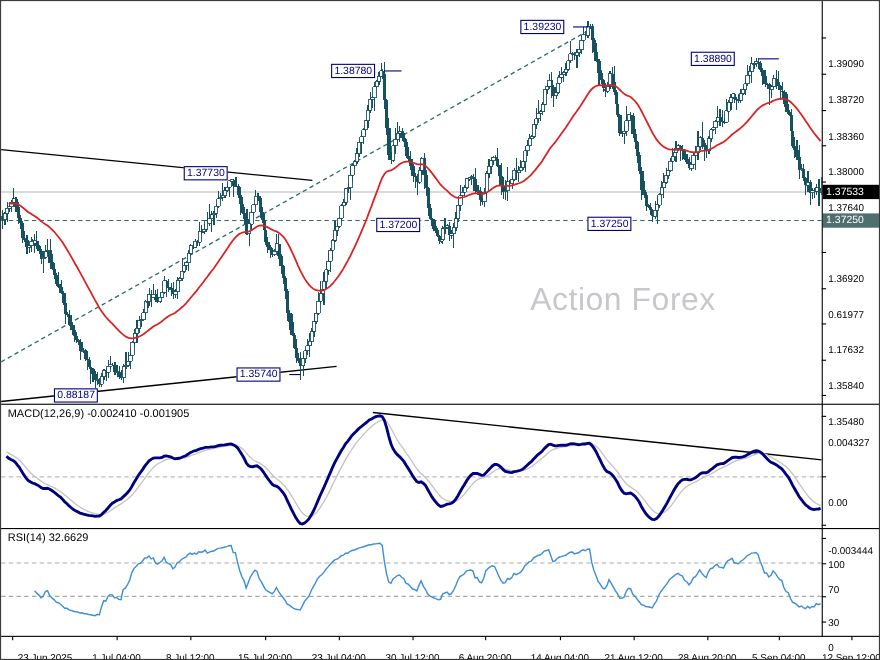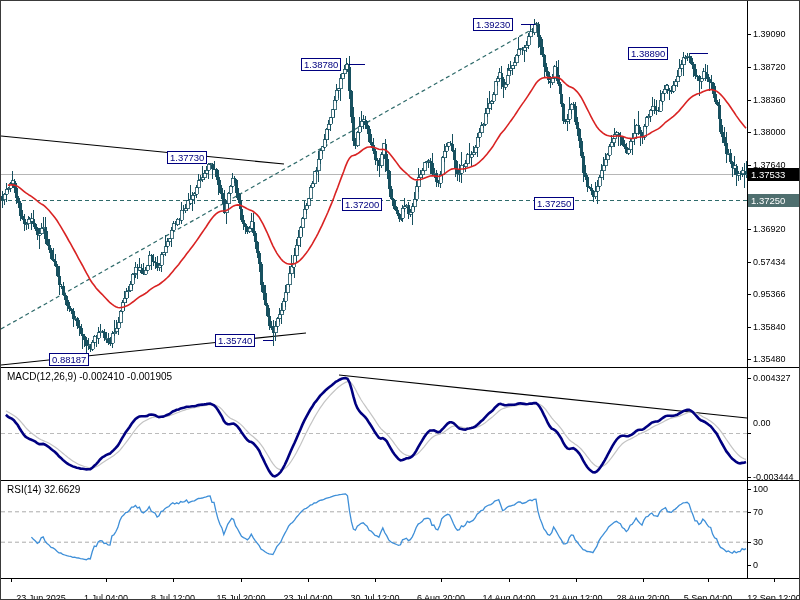--- a/index.html
+++ b/index.html
@@ -4,36 +4,37 @@
 <style>
   html,body{margin:0;padding:0;background:#e8e8e8;}
   .screen{position:relative;width:800px;height:600px;background:#ffffff;border:1px solid #3a3a3a;
           box-sizing:border-box;font-family:"Liberation Sans",sans-serif;overflow:hidden;}
   svg.panel{position:absolute;left:0;z-index:1;}
   .header{position:absolute;left:6px;top:3px;font-size:11px;color:#000;z-index:7;white-space:nowrap;}
   .header .tri{font-size:8px;vertical-align:1px;margin-right:4px;}
   .watermark{position:absolute;left:481px;top:256px;font-size:29px;color:#c8c8cc;z-index:0;
              letter-spacing:0.5px;white-space:nowrap;}
   .panel-label{position:absolute;left:6px;font-size:10px;color:#000;z-index:7;white-space:nowrap;}
-  .axis-label{position:absolute;left:752px;font-size:9px;color:#000;line-height:12px;z-index:4;white-space:nowrap;}
+  .axis-label{position:absolute;left:752px;font-size:9px;color:#000;line-height:12px;z-index:4;white-space:nowrap;margin-top:24px;}
   .time-label{position:absolute;top:592px;width:64px;text-align:center;font-size:9px;color:#000;z-index:4;white-space:nowrap;}
   .tag{position:absolute;left:747px;width:53px;font-size:9.5px;color:#fff;line-height:13px;height:13px;
        padding-left:3px;box-sizing:border-box;z-index:5;}
   .ann-box{position:absolute;font-size:9.5px;color:#00007f;background:#fff;border:1px solid #00007f;
            line-height:11px;height:13px;box-sizing:border-box;padding:0 2px;z-index:5;white-space:nowrap;}
   .conn{position:absolute;height:1px;background:#00007f;z-index:5;}
   .sep{position:absolute;background:#000;z-index:6;}
   .tick-h{position:absolute;left:746px;width:4px;height:1px;background:#000;z-index:6;}
   .tick-v{position:absolute;top:578px;width:1px;height:3px;background:#000;z-index:6;}
 </style>
 </head>
 <body>
 
 <div class="screen">
 
+  <div class="watermark">Action Forex</div>
 
   <svg id="main-svg" class="panel" style="top:0" width="746" height="366">
       <line x1="0" y1="199.5" x2="746" y2="199.5" stroke="#2E6A6A" stroke-width="1" stroke-dasharray="4 3"></line>
       <line x1="0" y1="173.5" x2="746" y2="173.5" stroke="#B6B6B6" stroke-width="1" stroke-dasharray="none"></line>
       <line x1="0" y1="135" x2="283" y2="163" stroke="#000000" stroke-width="1.2" stroke-dasharray="none"></line>
       <line x1="0" y1="364" x2="305" y2="332" stroke="#000000" stroke-width="1.2" stroke-dasharray="none"></line>
       <line x1="0" y1="328" x2="537" y2="25" stroke="#2E6A6A" stroke-width="1.2" stroke-dasharray="4 3"></line>
       <path d="M1.5 189.5L1.5 206.8M3.5 191.6L3.5 203.5M5.5 182.2L5.5 200.6M7.5 185.5L7.5 191.3M9.5 180.9L9.5 191.4M11.5 170.0L11.5 186.6M13.5 178.3L13.5 192.1M15.5 182.4L15.5 202.7M17.5 194.5L17.5 207.0M19.5 199.7L19.5 219.8M21.5 208.9L21.5 219.2M23.5 212.5L23.5 230.2M25.5 221.4L25.5 228.6M27.5 214.8L27.5 227.7M28.5 216.1L28.5 222.1M30.5 211.9L30.5 228.7M32.5 209.2L32.5 225.7M34.5 221.9L34.5 230.1M36.5 225.7L36.5 239.3M38.5 226.9L38.5 247.5M40.5 221.6L40.5 234.3M42.5 216.1L42.5 229.7M44.5 216.3L44.5 243.1M46.5 229.6L46.5 244.8M48.5 238.2L48.5 252.3M50.5 247.4L50.5 259.4M52.5 246.5L52.5 260.7M54.5 253.1L54.5 266.3M56.5 263.4L56.5 276.4M58.5 265.0L58.5 293.8M60.5 282.9L60.5 287.6M62.5 281.1L62.5 295.1M64.5 291.6L64.5 303.9M66.5 294.6L66.5 309.6M68.5 301.2L68.5 311.2M70.5 306.8L70.5 313.0M72.5 307.0L72.5 326.1M74.5 315.4L74.5 319.5M76.5 316.0L76.5 327.5M78.5 318.5L78.5 335.1M80.5 323.2L80.5 333.9M81.5 331.6L81.5 347.7M83.5 333.1L83.5 346.0M85.5 336.4L85.5 351.8M87.5 337.4L87.5 348.7M89.5 342.6L89.5 350.5M91.5 338.5L91.5 350.4M93.5 334.3L93.5 344.7M95.5 333.8L95.5 345.6M97.5 326.0L97.5 342.5M99.5 322.7L99.5 334.9M101.5 329.1L101.5 331.7M103.5 328.0L103.5 339.7M105.5 330.9L105.5 342.0M107.5 331.7L107.5 343.5M109.5 335.7L109.5 344.5M111.5 329.9L111.5 347.1M113.5 319.2L113.5 334.9M115.5 319.3L115.5 332.4M117.5 316.2L117.5 334.2M119.5 309.2L119.5 322.7M121.5 298.5L121.5 312.5M123.5 289.7L123.5 310.4M125.5 286.5L125.5 301.8M127.5 285.1L127.5 296.5M129.5 279.5L129.5 290.8M131.5 271.6L131.5 287.7M133.5 272.0L133.5 279.1M134.5 260.9L134.5 276.9M136.5 262.5L136.5 278.2M138.5 257.0L138.5 270.3M140.5 263.0L140.5 273.1M142.5 262.0L142.5 274.1M144.5 265.7L144.5 274.0M146.5 263.6L146.5 270.2M148.5 250.3L148.5 266.1M150.5 253.3L150.5 269.0M152.5 253.0L152.5 264.7M154.5 256.3L154.5 267.8M156.5 255.4L156.5 270.4M158.5 262.0L158.5 269.6M160.5 250.7L160.5 270.7M162.5 250.9L162.5 256.3M164.5 233.7L164.5 254.7M166.5 237.0L166.5 246.8M168.5 236.7L168.5 244.2M170.5 226.4L170.5 245.6M172.5 220.4L172.5 231.2M174.5 220.1L174.5 225.3M176.5 216.7L176.5 224.8M178.5 217.1L178.5 222.6M180.5 201.1L180.5 222.9M182.5 203.5L182.5 212.7M184.5 202.8L184.5 211.6M186.5 198.7L186.5 209.6M187.5 191.8L187.5 208.3M189.5 184.1L189.5 204.3M191.5 190.9L191.5 210.0M193.5 190.5L193.5 203.1M195.5 184.3L195.5 197.2M197.5 172.7L197.5 188.0M199.5 174.0L199.5 181.1M201.5 165.3L201.5 181.3M203.5 169.1L203.5 178.9M205.5 165.1L205.5 173.3M207.5 162.4L207.5 178.3M209.5 161.6L209.5 164.4M211.5 161.6L211.5 178.4M213.5 160.3L213.5 169.0M215.5 166.5L215.5 178.7M217.5 169.3L217.5 194.4M219.5 178.5L219.5 193.2M221.5 186.8L221.5 203.0M223.5 189.1L223.5 212.6M225.5 199.6L225.5 223.0M227.5 190.5L227.5 207.9M229.5 184.1L229.5 194.6M231.5 171.7L231.5 187.3M233.5 174.7L233.5 181.8M235.5 177.5L235.5 197.0M237.5 187.3L237.5 201.5M239.5 193.3L239.5 215.3M240.5 206.9L240.5 221.4M242.5 214.1L242.5 229.4M244.5 222.1L244.5 233.3M246.5 224.9L246.5 232.8M248.5 225.2L248.5 231.9M250.5 211.9L250.5 228.5M252.5 211.8L252.5 234.5M254.5 230.3L254.5 248.3M256.5 239.7L256.5 256.8M258.5 249.7L258.5 271.2M260.5 261.3L260.5 290.8M262.5 281.2L262.5 298.8M264.5 284.4L264.5 304.7M266.5 301.6L266.5 316.1M268.5 307.4L268.5 328.7M270.5 319.8L270.5 329.2M272.5 318.9L272.5 344.8M274.5 319.7L274.5 340.4M276.5 316.3L276.5 328.8M278.5 307.3L278.5 321.4M280.5 301.7L280.5 323.3M282.5 297.2L282.5 312.4M284.5 283.7L284.5 305.5M286.5 282.9L286.5 293.9M288.5 264.6L288.5 285.6M290.5 254.3L290.5 275.0M292.5 257.6L292.5 266.9M293.5 246.5L293.5 276.6M295.5 237.5L295.5 261.5M297.5 229.1L297.5 248.9M299.5 224.9L299.5 246.0M301.5 215.9L301.5 234.7M303.5 200.3L303.5 218.7M305.5 202.1L305.5 213.4M307.5 196.6L307.5 206.6M309.5 184.4L309.5 199.0M311.5 180.3L311.5 187.1M313.5 169.5L313.5 185.6M315.5 165.8L315.5 174.3M317.5 149.7L317.5 181.2M319.5 147.7L319.5 163.4M321.5 144.8L321.5 152.5M323.5 133.4L323.5 148.1M325.5 127.2L325.5 141.8M327.5 118.7L327.5 139.2M329.5 115.8L329.5 130.1M331.5 107.7L331.5 121.6M333.5 94.8L333.5 115.8M335.5 82.6L335.5 101.8M337.5 86.5L337.5 97.1M339.5 73.3L339.5 99.8M341.5 71.6L341.5 78.9M343.5 64.4L343.5 76.1M345.5 56.5L345.5 69.3M346.5 62.0L346.5 70.8M348.5 55.3L348.5 97.9M350.5 88.7L350.5 121.6M352.5 106.3L352.5 144.5M354.5 137.3L354.5 148.2M356.5 130.3L356.5 146.4M358.5 115.7L358.5 138.6M360.5 109.9L360.5 131.1M362.5 113.5L362.5 128.4M364.5 115.0L364.5 127.5M366.5 119.9L366.5 132.5M368.5 125.1L368.5 142.3M370.5 132.5L370.5 146.7M372.5 136.7L372.5 153.1M374.5 148.0L374.5 164.4M376.5 156.6L376.5 169.6M378.5 157.3L378.5 176.1M380.5 151.1L380.5 166.7M382.5 141.7L382.5 158.0M384.5 137.9L384.5 171.1M386.5 153.2L386.5 177.5M388.5 169.0L388.5 195.6M390.5 184.8L390.5 198.9M392.5 196.8L392.5 207.5M394.5 198.7L394.5 210.4M396.5 206.3L396.5 214.6M398.5 212.2L398.5 221.0M400.5 213.5L400.5 220.0M401.5 204.0L401.5 220.8M403.5 196.8L403.5 211.3M405.5 202.7L405.5 206.9M407.5 200.5L407.5 218.2M409.5 208.2L409.5 216.0M411.5 202.1L411.5 224.2M413.5 191.4L413.5 209.1M415.5 180.3L415.5 200.7M417.5 167.3L417.5 190.6M419.5 169.4L419.5 180.4M421.5 167.4L421.5 177.0M423.5 160.6L423.5 170.6M425.5 159.6L425.5 163.1M427.5 157.9L427.5 167.4M429.5 157.4L429.5 172.9M431.5 152.0L431.5 174.3M433.5 167.0L433.5 176.7M435.5 169.0L435.5 186.0M437.5 178.9L437.5 185.5M439.5 170.1L439.5 186.8M441.5 154.9L441.5 179.1M443.5 143.4L443.5 161.1M445.5 142.0L445.5 156.8M447.5 140.7L447.5 149.0M449.5 140.3L449.5 144.4M451.5 133.2L451.5 151.0M453.5 148.9L453.5 160.7M454.5 147.0L454.5 176.3M456.5 159.9L456.5 179.7M458.5 162.8L458.5 181.2M460.5 150.5L460.5 181.9M462.5 163.0L462.5 168.8M464.5 159.4L464.5 171.0M466.5 152.1L466.5 163.5M468.5 142.3L468.5 162.3M470.5 149.6L470.5 164.8M472.5 144.8L472.5 156.2M474.5 144.4L474.5 153.3M476.5 131.6L476.5 155.8M478.5 126.7L478.5 141.1M480.5 120.8L480.5 133.2M482.5 121.8L482.5 126.5M484.5 107.1L484.5 124.6M486.5 97.3L486.5 116.1M488.5 90.2L488.5 110.7M490.5 98.8L490.5 108.6M492.5 91.4L492.5 103.3M494.5 79.5L494.5 94.7M496.5 75.4L496.5 84.6M498.5 66.7L498.5 80.2M500.5 64.8L500.5 87.7M502.5 76.2L502.5 96.6M504.5 81.1L504.5 89.2M506.5 67.0L506.5 84.9M507.5 63.3L507.5 78.1M509.5 60.0L509.5 73.4M511.5 63.7L511.5 73.9M513.5 56.0L513.5 67.8M515.5 53.4L515.5 63.1M517.5 36.0L517.5 56.5M519.5 46.5L519.5 49.5M521.5 45.9L521.5 53.8M523.5 43.6L523.5 61.0M525.5 40.4L525.5 50.9M527.5 32.0L527.5 48.3M529.5 23.6L529.5 36.9M531.5 27.3L531.5 32.5M533.5 18.0L533.5 33.6M535.5 20.5L535.5 25.2M537.5 21.0L537.5 46.8M539.5 33.5L539.5 54.4M541.5 38.2L541.5 55.7M543.5 52.7L543.5 76.6M545.5 62.2L545.5 75.0M547.5 70.4L547.5 83.0M549.5 74.7L549.5 87.3M551.5 73.2L551.5 83.9M553.5 63.8L553.5 80.3M555.5 60.0L555.5 79.6M557.5 59.4L557.5 85.4M559.5 80.5L559.5 95.0M560.5 85.1L560.5 105.6M562.5 102.3L562.5 123.0M564.5 118.1L564.5 123.4M566.5 113.0L566.5 129.5M568.5 95.8L568.5 122.8M570.5 102.2L570.5 113.3M572.5 100.9L572.5 106.9M574.5 101.4L574.5 124.3M576.5 116.2L576.5 134.8M578.5 126.8L578.5 147.3M580.5 137.0L580.5 156.8M582.5 151.2L582.5 180.9M584.5 163.5L584.5 179.3M586.5 173.8L586.5 190.8M588.5 184.6L588.5 188.2M590.5 183.1L590.5 194.0M592.5 188.6L592.5 200.7M594.5 181.4L594.5 197.8M596.5 178.5L596.5 202.5M598.5 174.4L598.5 188.1M600.5 163.3L600.5 177.1M602.5 156.1L602.5 179.1M604.5 151.7L604.5 166.6M606.5 151.6L606.5 161.5M608.5 142.5L608.5 155.5M610.5 133.9L610.5 146.8M612.5 133.8L612.5 144.1M613.5 127.3L613.5 146.0M615.5 130.3L615.5 136.4M617.5 130.6L617.5 145.3M619.5 131.0L619.5 144.5M621.5 134.9L621.5 144.8M623.5 139.0L623.5 147.9M625.5 141.8L625.5 153.4M627.5 146.7L627.5 154.1M629.5 137.4L629.5 152.2M631.5 131.9L631.5 153.5M633.5 118.0L633.5 144.0M635.5 123.0L635.5 135.5M637.5 110.2L637.5 134.1M639.5 125.9L639.5 145.2M641.5 131.2L641.5 142.9M643.5 122.9L643.5 139.3M645.5 115.2L645.5 127.9M647.5 113.1L647.5 117.9M649.5 107.7L649.5 120.5M651.5 95.6L651.5 113.6M653.5 98.3L653.5 113.1M655.5 99.3L655.5 114.2M657.5 105.9L657.5 111.4M659.5 88.6L659.5 111.2M661.5 90.3L661.5 103.6M663.5 84.0L663.5 99.0M665.5 83.1L665.5 89.0M666.5 83.1L666.5 92.9M668.5 87.2L668.5 98.8M670.5 84.6L670.5 92.6M672.5 80.1L672.5 92.2M674.5 78.3L674.5 85.5M676.5 68.9L676.5 85.8M678.5 58.2L678.5 77.3M680.5 58.9L680.5 70.6M682.5 50.7L682.5 74.5M684.5 54.4L684.5 61.7M686.5 51.8L686.5 59.5M688.5 51.9L688.5 62.1M690.5 54.8L690.5 64.1M692.5 61.1L692.5 76.3M694.5 63.0L694.5 77.9M696.5 74.1L696.5 79.9M698.5 74.3L698.5 94.9M700.5 76.5L700.5 87.7M702.5 67.4L702.5 78.8M704.5 62.5L704.5 79.5M706.5 63.5L706.5 80.5M708.5 76.3L708.5 90.3M710.5 73.6L710.5 88.1M712.5 80.9L712.5 96.5M714.5 84.6L714.5 102.5M716.5 98.7L716.5 104.8M718.5 97.7L718.5 119.8M719.5 115.3L719.5 133.1M721.5 123.6L721.5 142.3M723.5 125.9L723.5 144.7M725.5 130.7L725.5 162.0M727.5 148.3L727.5 154.4M729.5 147.8L729.5 163.3M731.5 159.5L731.5 176.0M733.5 154.7L733.5 173.8M735.5 162.8L735.5 185.2M737.5 169.8L737.5 179.8M739.5 169.8L739.5 179.0M741.5 166.2L741.5 176.4M743.5 161.9L743.5 186.5M745.5 160.0L745.5 176.5" stroke="#17505F" stroke-width="1" fill="none" shape-rendering="crispEdges"></path>
       <path d="M0 195.0h3v3.6h-3ZM12 179.8h3v7.2h-3ZM14 187.0h3v10.2h-3ZM16 197.2h3v4.4h-3ZM18 201.6h3v13.6h-3ZM20 215.1h3v2.4h-3ZM22 217.5h3v5.7h-3ZM27 218.1h3v2.0h-3ZM31 217.9h3v5.0h-3ZM33 222.9h3v4.6h-3ZM35 227.4h3v7.0h-3ZM43 226.3h3v11.4h-3ZM45 237.6h3v5.9h-3ZM47 243.6h3v5.5h-3ZM49 249.1h3v8.4h-3ZM51 257.5h3v2.3h-3ZM53 259.8h3v5.6h-3ZM55 265.4h3v9.3h-3ZM57 274.7h3v9.7h-3ZM59 284.5h3v1.0h-3ZM61 285.2h3v8.9h-3ZM63 294.1h3v4.5h-3ZM65 298.7h3v5.9h-3ZM67 304.6h3v3.2h-3ZM69 307.8h3v2.4h-3ZM71 310.2h3v7.5h-3ZM75 317.4h3v8.0h-3ZM77 325.4h3v1.1h-3ZM79 326.5h3v6.0h-3ZM80 332.6h3v2.1h-3ZM82 334.7h3v4.5h-3ZM84 339.2h3v5.7h-3ZM88 343.8h3v4.6h-3ZM94 335.4h3v1.7h-3ZM100 330.4h3v1.0h-3ZM102 330.6h3v6.8h-3ZM106 337.0h3v4.7h-3ZM108 341.7h3v1.0h-3ZM135 266.3h3v2.9h-3ZM139 266.5h3v5.3h-3ZM141 271.9h3v1.2h-3ZM149 254.4h3v5.2h-3ZM151 259.7h3v1.3h-3ZM153 261.0h3v1.2h-3ZM155 262.2h3v4.5h-3ZM173 222.5h3v1.4h-3ZM177 218.2h3v1.0h-3ZM181 209.4h3v1.0h-3ZM186 199.6h3v2.8h-3ZM210 162.6h3v5.2h-3ZM212 167.8h3v1.0h-3ZM214 167.9h3v8.2h-3ZM216 176.1h3v8.2h-3ZM218 184.3h3v7.9h-3ZM220 192.2h3v5.9h-3ZM222 198.1h3v13.4h-3ZM232 177.2h3v1.9h-3ZM234 179.1h3v12.5h-3ZM236 191.6h3v7.1h-3ZM238 198.7h3v9.2h-3ZM239 207.9h3v10.8h-3ZM241 218.7h3v4.4h-3ZM243 223.1h3v3.1h-3ZM245 226.2h3v4.4h-3ZM251 220.7h3v11.1h-3ZM253 231.8h3v9.2h-3ZM255 241.1h3v10.4h-3ZM257 251.5h3v11.6h-3ZM259 263.1h3v20.7h-3ZM261 283.8h3v7.9h-3ZM263 291.7h3v11.8h-3ZM265 303.5h3v11.6h-3ZM267 315.1h3v9.6h-3ZM269 324.7h3v2.6h-3ZM271 327.3h3v4.2h-3ZM345 63.4h3v2.5h-3ZM347 66.0h3v24.2h-3ZM349 90.2h3v25.5h-3ZM351 115.7h3v24.6h-3ZM353 140.3h3v4.3h-3ZM363 118.5h3v5.5h-3ZM365 124.0h3v3.9h-3ZM367 127.8h3v13.0h-3ZM369 140.8h3v2.8h-3ZM371 143.6h3v6.4h-3ZM373 150.0h3v8.7h-3ZM375 158.7h3v1.6h-3ZM377 160.3h3v4.6h-3ZM383 142.7h3v15.7h-3ZM385 158.4h3v11.7h-3ZM387 170.0h3v18.1h-3ZM389 188.1h3v9.8h-3ZM391 197.9h3v6.8h-3ZM393 204.7h3v3.9h-3ZM395 208.5h3v4.9h-3ZM397 213.4h3v4.7h-3ZM406 204.1h3v8.9h-3ZM428 159.7h3v1.8h-3ZM430 161.5h3v11.5h-3ZM434 172.2h3v8.5h-3ZM436 180.7h3v1.7h-3ZM448 141.9h3v1.2h-3ZM450 143.2h3v6.8h-3ZM452 150.0h3v8.9h-3ZM453 158.9h3v9.0h-3ZM455 167.9h3v5.4h-3ZM461 164.1h3v1.7h-3ZM467 153.9h3v2.1h-3ZM499 71.8h3v6.2h-3ZM501 78.1h3v8.1h-3ZM520 47.5h3v1.7h-3ZM530 30.6h3v1.0h-3ZM536 22.8h3v12.9h-3ZM538 35.7h3v10.4h-3ZM540 46.1h3v8.3h-3ZM542 54.4h3v11.1h-3ZM544 65.5h3v5.8h-3ZM546 71.3h3v8.1h-3ZM548 79.5h3v2.4h-3ZM554 65.9h3v7.6h-3ZM556 73.5h3v9.5h-3ZM558 83.0h3v10.3h-3ZM559 93.3h3v10.1h-3ZM561 103.4h3v16.4h-3ZM563 119.8h3v1.0h-3ZM571 103.4h3v1.4h-3ZM573 104.7h3v15.8h-3ZM575 120.6h3v7.8h-3ZM577 128.4h3v12.0h-3ZM579 140.3h3v14.2h-3ZM581 154.5h3v17.2h-3ZM583 171.6h3v4.3h-3ZM585 176.0h3v9.9h-3ZM587 185.8h3v1.0h-3ZM589 186.8h3v3.5h-3ZM591 190.3h3v5.4h-3ZM616 131.6h3v2.9h-3ZM618 134.5h3v1.7h-3ZM620 136.2h3v7.3h-3ZM622 143.4h3v2.6h-3ZM624 146.0h3v5.9h-3ZM636 124.0h3v4.8h-3ZM638 128.8h3v4.1h-3ZM640 132.9h3v3.1h-3ZM652 105.4h3v3.7h-3ZM654 109.1h3v1.0h-3ZM656 109.4h3v1.0h-3ZM665 84.1h3v4.9h-3ZM667 89.0h3v1.0h-3ZM669 89.5h3v1.0h-3ZM687 55.1h3v1.5h-3ZM689 56.6h3v6.3h-3ZM691 62.9h3v5.0h-3ZM693 67.9h3v7.5h-3ZM695 75.4h3v1.0h-3ZM697 75.4h3v4.9h-3ZM703 70.8h3v2.4h-3ZM705 73.2h3v4.4h-3ZM707 77.6h3v3.6h-3ZM709 81.3h3v1.1h-3ZM711 82.3h3v10.9h-3ZM713 93.2h3v8.0h-3ZM715 101.2h3v2.3h-3ZM717 103.5h3v14.3h-3ZM718 117.8h3v13.5h-3ZM720 131.3h3v4.4h-3ZM722 135.7h3v6.3h-3ZM724 142.0h3v11.3h-3ZM728 152.3h3v8.6h-3ZM730 160.8h3v6.4h-3ZM734 164.7h3v9.4h-3ZM738 172.6h3v1.0h-3ZM742 169.5h3v4.4h-3Z" fill="#17505F" shape-rendering="crispEdges"></path>
       <path d="M2 193.1h3v5.5h-3ZM4 188.2h3v4.9h-3ZM6 187.1h3v1.2h-3ZM8 182.9h3v4.2h-3ZM10 179.8h3v3.1h-3ZM24 222.6h3v1.0h-3ZM26 218.1h3v4.5h-3ZM29 217.9h3v2.2h-3ZM37 232.8h3v1.6h-3ZM39 227.4h3v5.3h-3ZM41 226.3h3v1.2h-3ZM73 317.4h3v1.0h-3ZM86 343.8h3v1.1h-3ZM90 341.3h3v7.1h-3ZM92 335.4h3v5.9h-3ZM96 331.9h3v5.3h-3ZM98 330.4h3v1.5h-3ZM104 337.0h3v1.0h-3ZM110 332.6h3v9.7h-3ZM112 331.0h3v1.6h-3ZM114 327.4h3v3.5h-3ZM116 321.8h3v5.6h-3ZM118 310.3h3v11.5h-3ZM120 301.8h3v8.5h-3ZM122 297.2h3v4.6h-3ZM124 290.5h3v6.7h-3ZM126 289.5h3v1.0h-3ZM128 283.1h3v6.4h-3ZM130 273.0h3v10.1h-3ZM132 272.9h3v1.0h-3ZM133 266.3h3v6.6h-3ZM137 266.5h3v2.7h-3ZM143 269.2h3v3.9h-3ZM145 264.7h3v4.5h-3ZM147 254.4h3v10.2h-3ZM157 264.1h3v2.6h-3ZM159 253.7h3v10.4h-3ZM161 251.9h3v1.8h-3ZM163 245.5h3v6.4h-3ZM165 240.7h3v4.7h-3ZM167 237.8h3v2.9h-3ZM169 229.1h3v8.7h-3ZM171 222.5h3v6.7h-3ZM175 218.2h3v5.6h-3ZM179 209.4h3v9.8h-3ZM183 207.6h3v2.3h-3ZM185 199.6h3v8.0h-3ZM188 198.0h3v4.3h-3ZM190 194.1h3v3.9h-3ZM192 192.9h3v1.1h-3ZM194 186.6h3v6.4h-3ZM196 179.9h3v6.6h-3ZM198 178.5h3v1.4h-3ZM200 176.9h3v1.6h-3ZM202 172.4h3v4.5h-3ZM204 169.1h3v3.2h-3ZM206 163.3h3v5.8h-3ZM208 162.6h3v1.0h-3ZM224 202.6h3v8.9h-3ZM226 192.1h3v10.6h-3ZM228 185.0h3v7.0h-3ZM230 177.2h3v7.8h-3ZM247 227.3h3v3.2h-3ZM249 220.7h3v6.6h-3ZM273 325.2h3v6.3h-3ZM275 317.9h3v7.4h-3ZM277 313.5h3v4.4h-3ZM279 309.1h3v4.4h-3ZM281 300.1h3v9.0h-3ZM283 291.7h3v8.4h-3ZM285 283.9h3v7.8h-3ZM287 272.9h3v11.0h-3ZM289 265.9h3v7.0h-3ZM291 262.2h3v3.8h-3ZM292 254.7h3v7.5h-3ZM294 244.4h3v10.3h-3ZM296 236.4h3v8.1h-3ZM298 226.5h3v9.9h-3ZM300 217.5h3v9.0h-3ZM302 208.3h3v9.2h-3ZM304 204.5h3v3.8h-3ZM306 197.5h3v7.0h-3ZM308 186.0h3v11.5h-3ZM310 182.9h3v3.2h-3ZM312 170.6h3v12.2h-3ZM314 169.7h3v1.0h-3ZM316 158.3h3v11.4h-3ZM318 149.9h3v8.4h-3ZM320 145.9h3v4.0h-3ZM322 138.9h3v7.1h-3ZM324 128.3h3v10.5h-3ZM326 123.4h3v5.0h-3ZM328 116.9h3v6.5h-3ZM330 108.6h3v8.3h-3ZM332 99.1h3v9.5h-3ZM334 89.0h3v10.1h-3ZM336 87.7h3v1.3h-3ZM338 77.9h3v9.8h-3ZM340 72.8h3v5.1h-3ZM342 68.1h3v4.7h-3ZM344 63.4h3v4.7h-3ZM355 131.3h3v13.2h-3ZM357 125.7h3v5.6h-3ZM359 120.1h3v5.6h-3ZM361 118.5h3v1.6h-3ZM379 153.6h3v11.3h-3ZM381 142.7h3v11.0h-3ZM399 217.1h3v1.1h-3ZM400 207.1h3v10.0h-3ZM402 205.8h3v1.3h-3ZM404 204.1h3v1.8h-3ZM408 211.3h3v1.7h-3ZM410 205.9h3v5.4h-3ZM412 198.0h3v7.9h-3ZM414 185.8h3v12.2h-3ZM416 176.9h3v8.9h-3ZM418 173.6h3v3.3h-3ZM420 169.7h3v3.9h-3ZM422 161.7h3v7.9h-3ZM424 160.6h3v1.2h-3ZM426 159.7h3v1.0h-3ZM432 172.2h3v1.0h-3ZM438 173.6h3v8.8h-3ZM440 156.5h3v17.1h-3ZM442 150.3h3v6.3h-3ZM444 145.2h3v5.0h-3ZM446 141.9h3v3.3h-3ZM457 172.3h3v1.0h-3ZM459 164.1h3v8.1h-3ZM463 162.6h3v3.3h-3ZM465 153.9h3v8.7h-3ZM469 153.7h3v2.3h-3ZM471 151.6h3v2.1h-3ZM473 146.0h3v5.6h-3ZM475 136.0h3v10.0h-3ZM477 131.5h3v4.5h-3ZM479 124.9h3v6.7h-3ZM481 123.2h3v1.6h-3ZM483 112.6h3v10.6h-3ZM485 107.0h3v5.6h-3ZM487 102.1h3v4.9h-3ZM489 100.4h3v1.7h-3ZM491 93.7h3v6.7h-3ZM493 80.8h3v12.9h-3ZM495 77.6h3v3.2h-3ZM497 71.8h3v5.8h-3ZM503 83.2h3v2.9h-3ZM505 74.6h3v8.6h-3ZM506 69.1h3v5.5h-3ZM508 67.1h3v1.9h-3ZM510 64.6h3v2.5h-3ZM512 61.8h3v2.8h-3ZM514 54.4h3v7.4h-3ZM516 48.0h3v6.4h-3ZM518 47.5h3v1.0h-3ZM522 46.9h3v2.3h-3ZM524 44.4h3v2.5h-3ZM526 35.8h3v8.6h-3ZM528 30.6h3v5.2h-3ZM532 23.3h3v8.2h-3ZM534 22.8h3v1.0h-3ZM550 77.2h3v4.7h-3ZM552 65.9h3v11.3h-3ZM565 118.2h3v1.9h-3ZM567 108.7h3v9.5h-3ZM569 103.4h3v5.4h-3ZM593 190.2h3v5.4h-3ZM595 185.3h3v4.8h-3ZM597 176.0h3v9.4h-3ZM599 169.8h3v6.2h-3ZM601 164.7h3v5.1h-3ZM603 158.8h3v5.9h-3ZM605 153.9h3v4.8h-3ZM607 145.7h3v8.3h-3ZM609 141.6h3v4.0h-3ZM611 137.8h3v3.9h-3ZM612 133.7h3v4.1h-3ZM614 131.6h3v2.1h-3ZM626 148.5h3v3.5h-3ZM628 140.2h3v8.3h-3ZM630 137.9h3v2.3h-3ZM632 132.3h3v5.6h-3ZM634 124.0h3v8.3h-3ZM642 125.0h3v11.0h-3ZM644 116.9h3v8.1h-3ZM646 115.1h3v1.8h-3ZM648 109.4h3v5.7h-3ZM650 105.4h3v4.0h-3ZM658 99.9h3v10.2h-3ZM660 92.0h3v8.0h-3ZM662 88.0h3v4.0h-3ZM664 84.1h3v3.9h-3ZM671 84.0h3v6.0h-3ZM673 80.8h3v3.2h-3ZM675 75.0h3v5.8h-3ZM677 67.4h3v7.7h-3ZM679 63.8h3v3.6h-3ZM681 56.9h3v6.9h-3ZM683 56.4h3v1.0h-3ZM685 55.1h3v1.3h-3ZM699 77.8h3v2.6h-3ZM701 70.8h3v7.0h-3ZM726 152.3h3v1.0h-3ZM732 164.7h3v2.6h-3ZM736 172.6h3v1.5h-3ZM740 169.5h3v3.4h-3ZM744 172.8h3v1.1h-3Z" fill="#ffffff" stroke="#17505F" stroke-width="0.8" shape-rendering="crispEdges"></path>
@@ -67,31 +68,31 @@
       <div class="axis-label" style="top:60px">1.38720</div>
       <div class="tick-h" style="top:99px"></div>
       <div class="axis-label" style="top:93px">1.38360</div>
       <div class="tick-h" style="top:131px"></div>
       <div class="axis-label" style="top:125px">1.38000</div>
       <div class="tick-h" style="top:164px"></div>
       <div class="axis-label" style="top:158px">1.37640</div>
       <div class="tick-h" style="top:228px"></div>
       <div class="axis-label" style="top:222px">1.36920</div>
       <div class="tick-h" style="top:261px"></div>
-      <div class="axis-label" style="top:255px">0.57434</div>
+      <div class="axis-label" style="top:255px">0.61977</div>
       <div class="tick-h" style="top:293px"></div>
-      <div class="axis-label" style="top:287px">0.95366</div>
+      <div class="axis-label" style="top:287px">1.17632</div>
       <div class="tick-h" style="top:326px"></div>
       <div class="axis-label" style="top:320px">1.35840</div>
       <div class="tick-h" style="top:358px"></div>
       <div class="axis-label" style="top:352px">1.35480</div>
       <div class="tick-h" style="top:377px"></div>
       <div class="axis-label" style="top:371px">0.004327</div>
       <div class="tick-h" style="top:432px"></div>
-      <div class="axis-label" style="top:416px">0.00</div>
+      <div class="axis-label" style="top:426px">0.00</div>
       <div class="tick-h" style="top:476px"></div>
       <div class="axis-label" style="top:470px">-0.003444</div>
       <div class="tick-h" style="top:488px"></div>
       <div class="axis-label" style="top:482px">100</div>
       <div class="tick-h" style="top:511px"></div>
       <div class="axis-label" style="top:505px">70</div>
       <div class="tick-h" style="top:541px"></div>
       <div class="axis-label" style="top:535px">30</div>
       <div class="tick-h" style="top:564px"></div>
       <div class="axis-label" style="top:558px">0</div>

